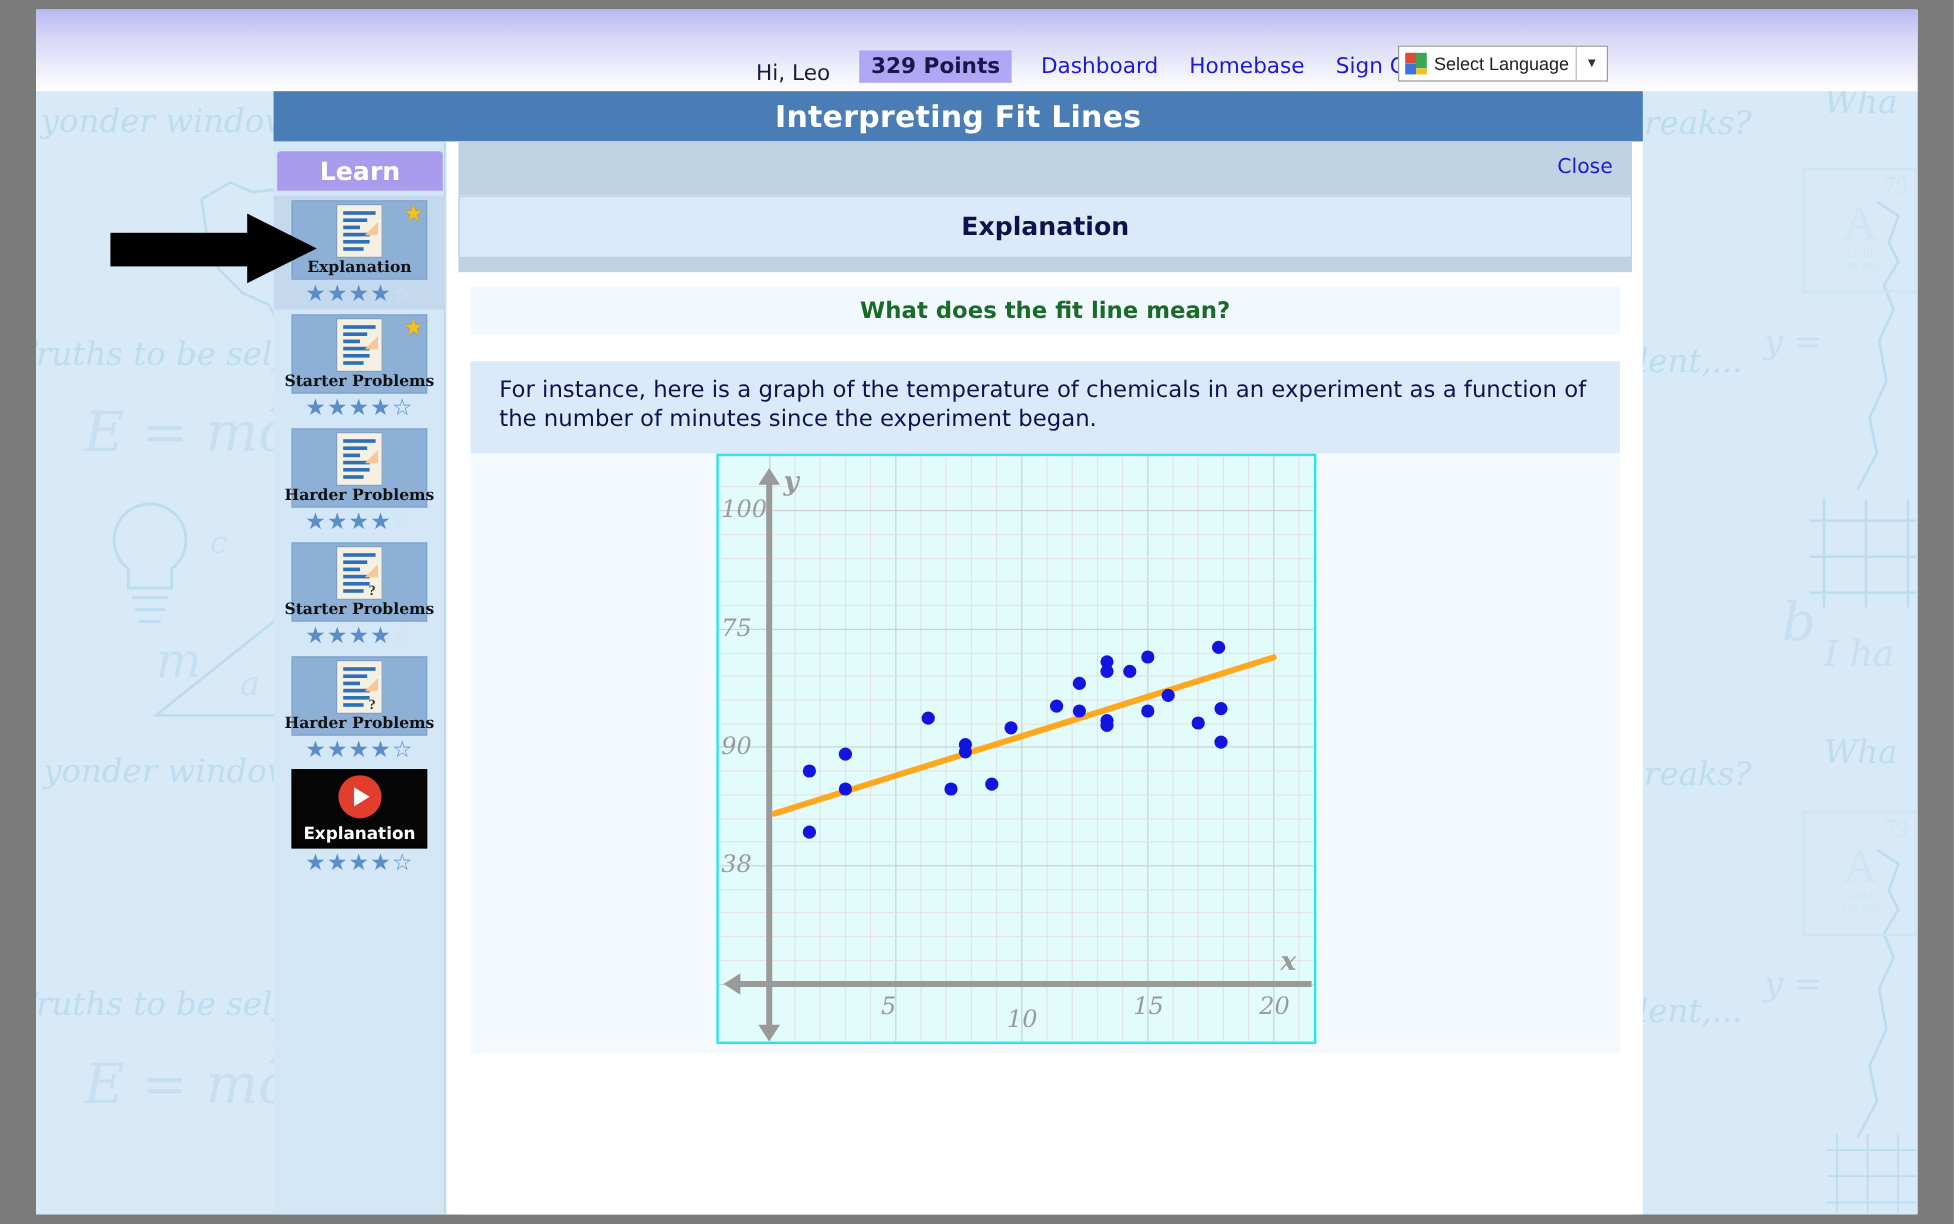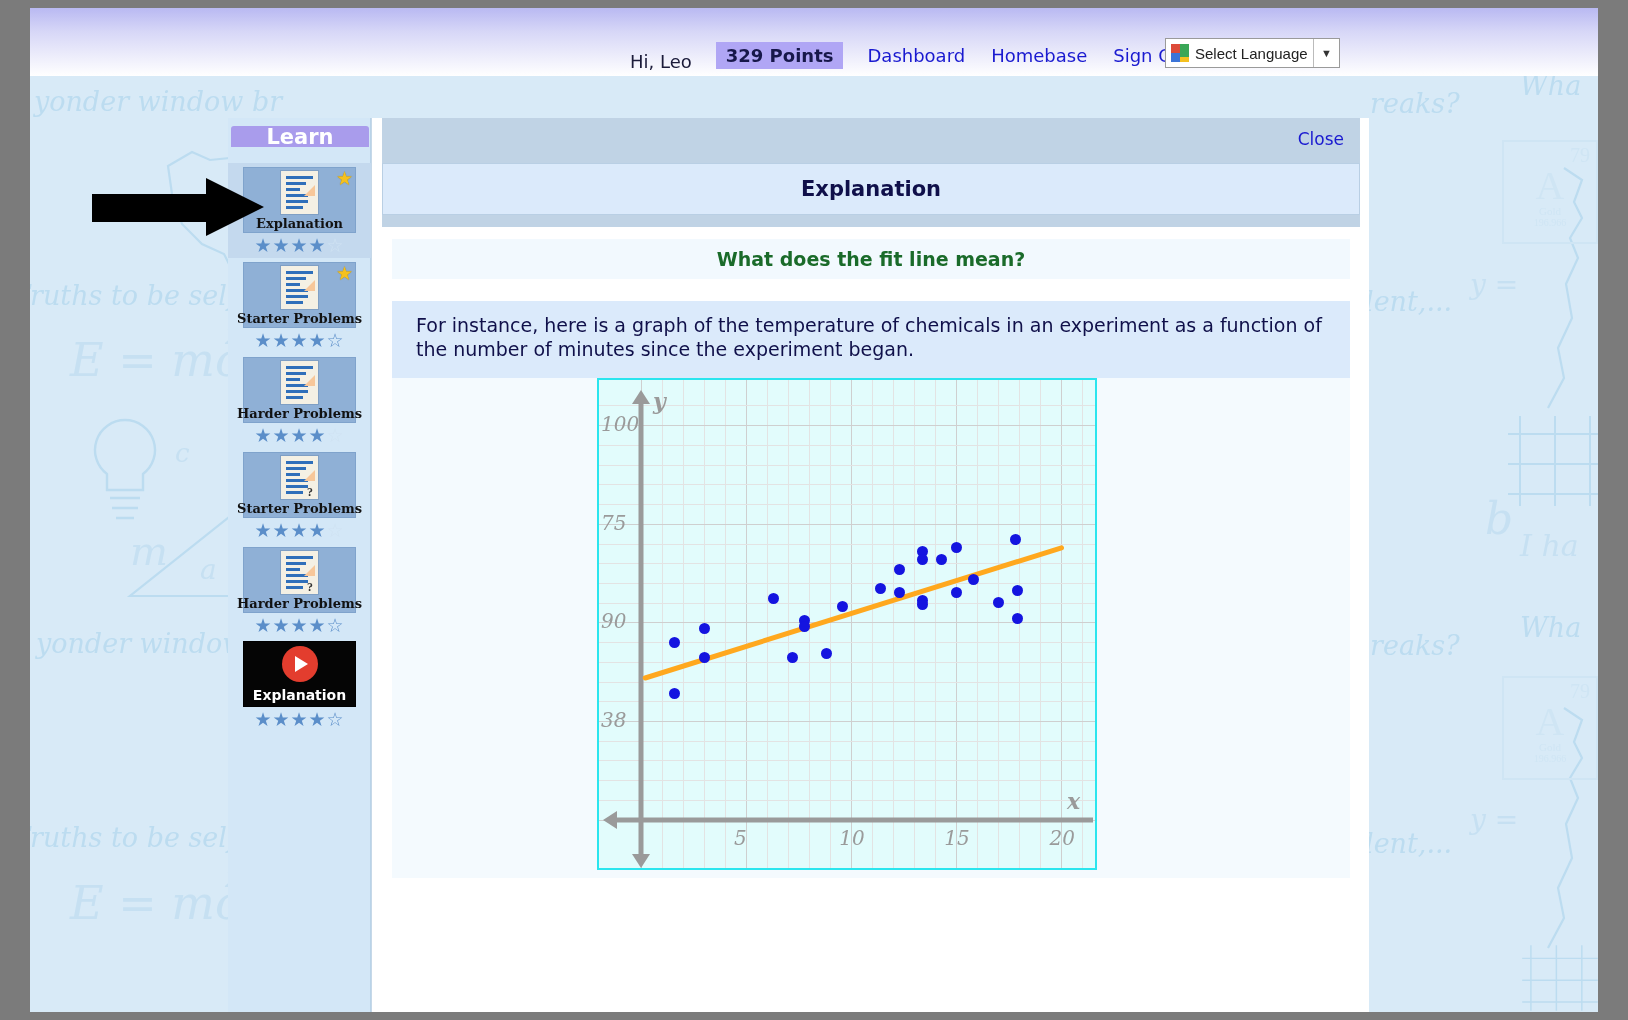--- a/index.html
+++ b/index.html
@@ -89,21 +89,21 @@
     display:flex; align-items:center; justify-content:center;
     letter-spacing:0.2px;
   }
 
   
   #sidebar {
     position:absolute; left:198px; top:110px; width:143px; height:894px;
     background:#d3e7f7; border-right:1px solid #b9d3e8;
   }
   #learn-tab {
-    position:absolute; left:3px; top:8px; width:138px; height:21px;
+    position:absolute; left:3px; top:8px; width:138px; height:33px;
     background:#a99cec; color:#fff; font-weight:bold; font-size:21px;
     font-family:"DejaVu Sans", sans-serif;
     display:flex; align-items:center; justify-content:center;
     border-radius:3px 3px 0 0;
   }
   #sidelist { position:absolute; left:0; top:45px; width:143px; }
   .side-item { position:relative; width:143px; padding:4px 0 2px 0; }
   .side-item.selected { background:#c4d9ee; }
   .tile {
     position:relative; width:113px; height:66px; margin:0 auto;
@@ -312,20 +312,21 @@
             <i class="r"></i>
             <i class="b"></i>
             <i class="g"></i>
             <i class="y"></i>
           </span>
         <span>Select Language</span>
         <span id="langcaret">▼</span>
       </div>
     </div>
 
+    <div id="titlebar">Interpreting Fit Lines</div>
 
     <div id="sidebar">
       <div id="learn-tab">Learn</div>
       <div id="sidelist">
           <div class="side-item selected">
             <div class="tile">
               <div class="docicon">
                 <div class="ln" style="top: 5px; width: 27px;"></div>
                 <div class="ln" style="top: 11px; width: 20px;"></div>
                 <div class="ln" style="top: 17px; width: 14px;"></div>
@@ -483,21 +484,21 @@
                 <polygon points="33,474 51,474 42,488" fill="#9a9a9a"></polygon>
                 <line x1="14" y1="440" x2="494" y2="440" stroke="#9a9a9a" stroke-width="5"></line>
                 <polygon points="18,431 18,449 4,440" fill="#9a9a9a"></polygon>
                 <line x1="46.2046511627907" y1="298" x2="462.4651162790698" y2="167.83333333333337" stroke="#ffa81e" stroke-width="5" stroke-linecap="round"></line>
               </svg>
               <div class="ylab" style="left: 2px; top: 328.389px;">38</div>
               <div class="ylab" style="left: 2px; top: 229.778px;">90</div>
               <div class="ylab" style="left: 2px; top: 131.167px;">75</div>
               <div class="ylab" style="left: 2px; top: 32.5556px;">100</div>
               <div class="xlab" style="left: 135.116px; top: 446px;">5</div>
-              <div class="xlab" style="left: 240.233px; top: 446px;">10</div>
+              <div class="xlab" style="left: 240.233px; top: 457px;">10</div>
               <div class="xlab" style="left: 345.349px; top: 446px;">15</div>
               <div class="xlab" style="left: 450.465px; top: 446px;">20</div>
               <div class="axisname" style="left: 54px; top: 8px;">y</div>
               <div class="axisname" style="left: 468px; top: 408px;">x</div>
               <div class="pt" style="left: 75.6372px; top: 262.5px;"></div>
               <div class="pt" style="left: 75.6372px; top: 313.778px;"></div>
               <div class="pt" style="left: 105.07px; top: 248.694px;"></div>
               <div class="pt" style="left: 105.07px; top: 278.278px;"></div>
               <div class="pt" style="left: 174.447px; top: 219.111px;"></div>
               <div class="pt" style="left: 193.367px; top: 278.278px;"></div>

